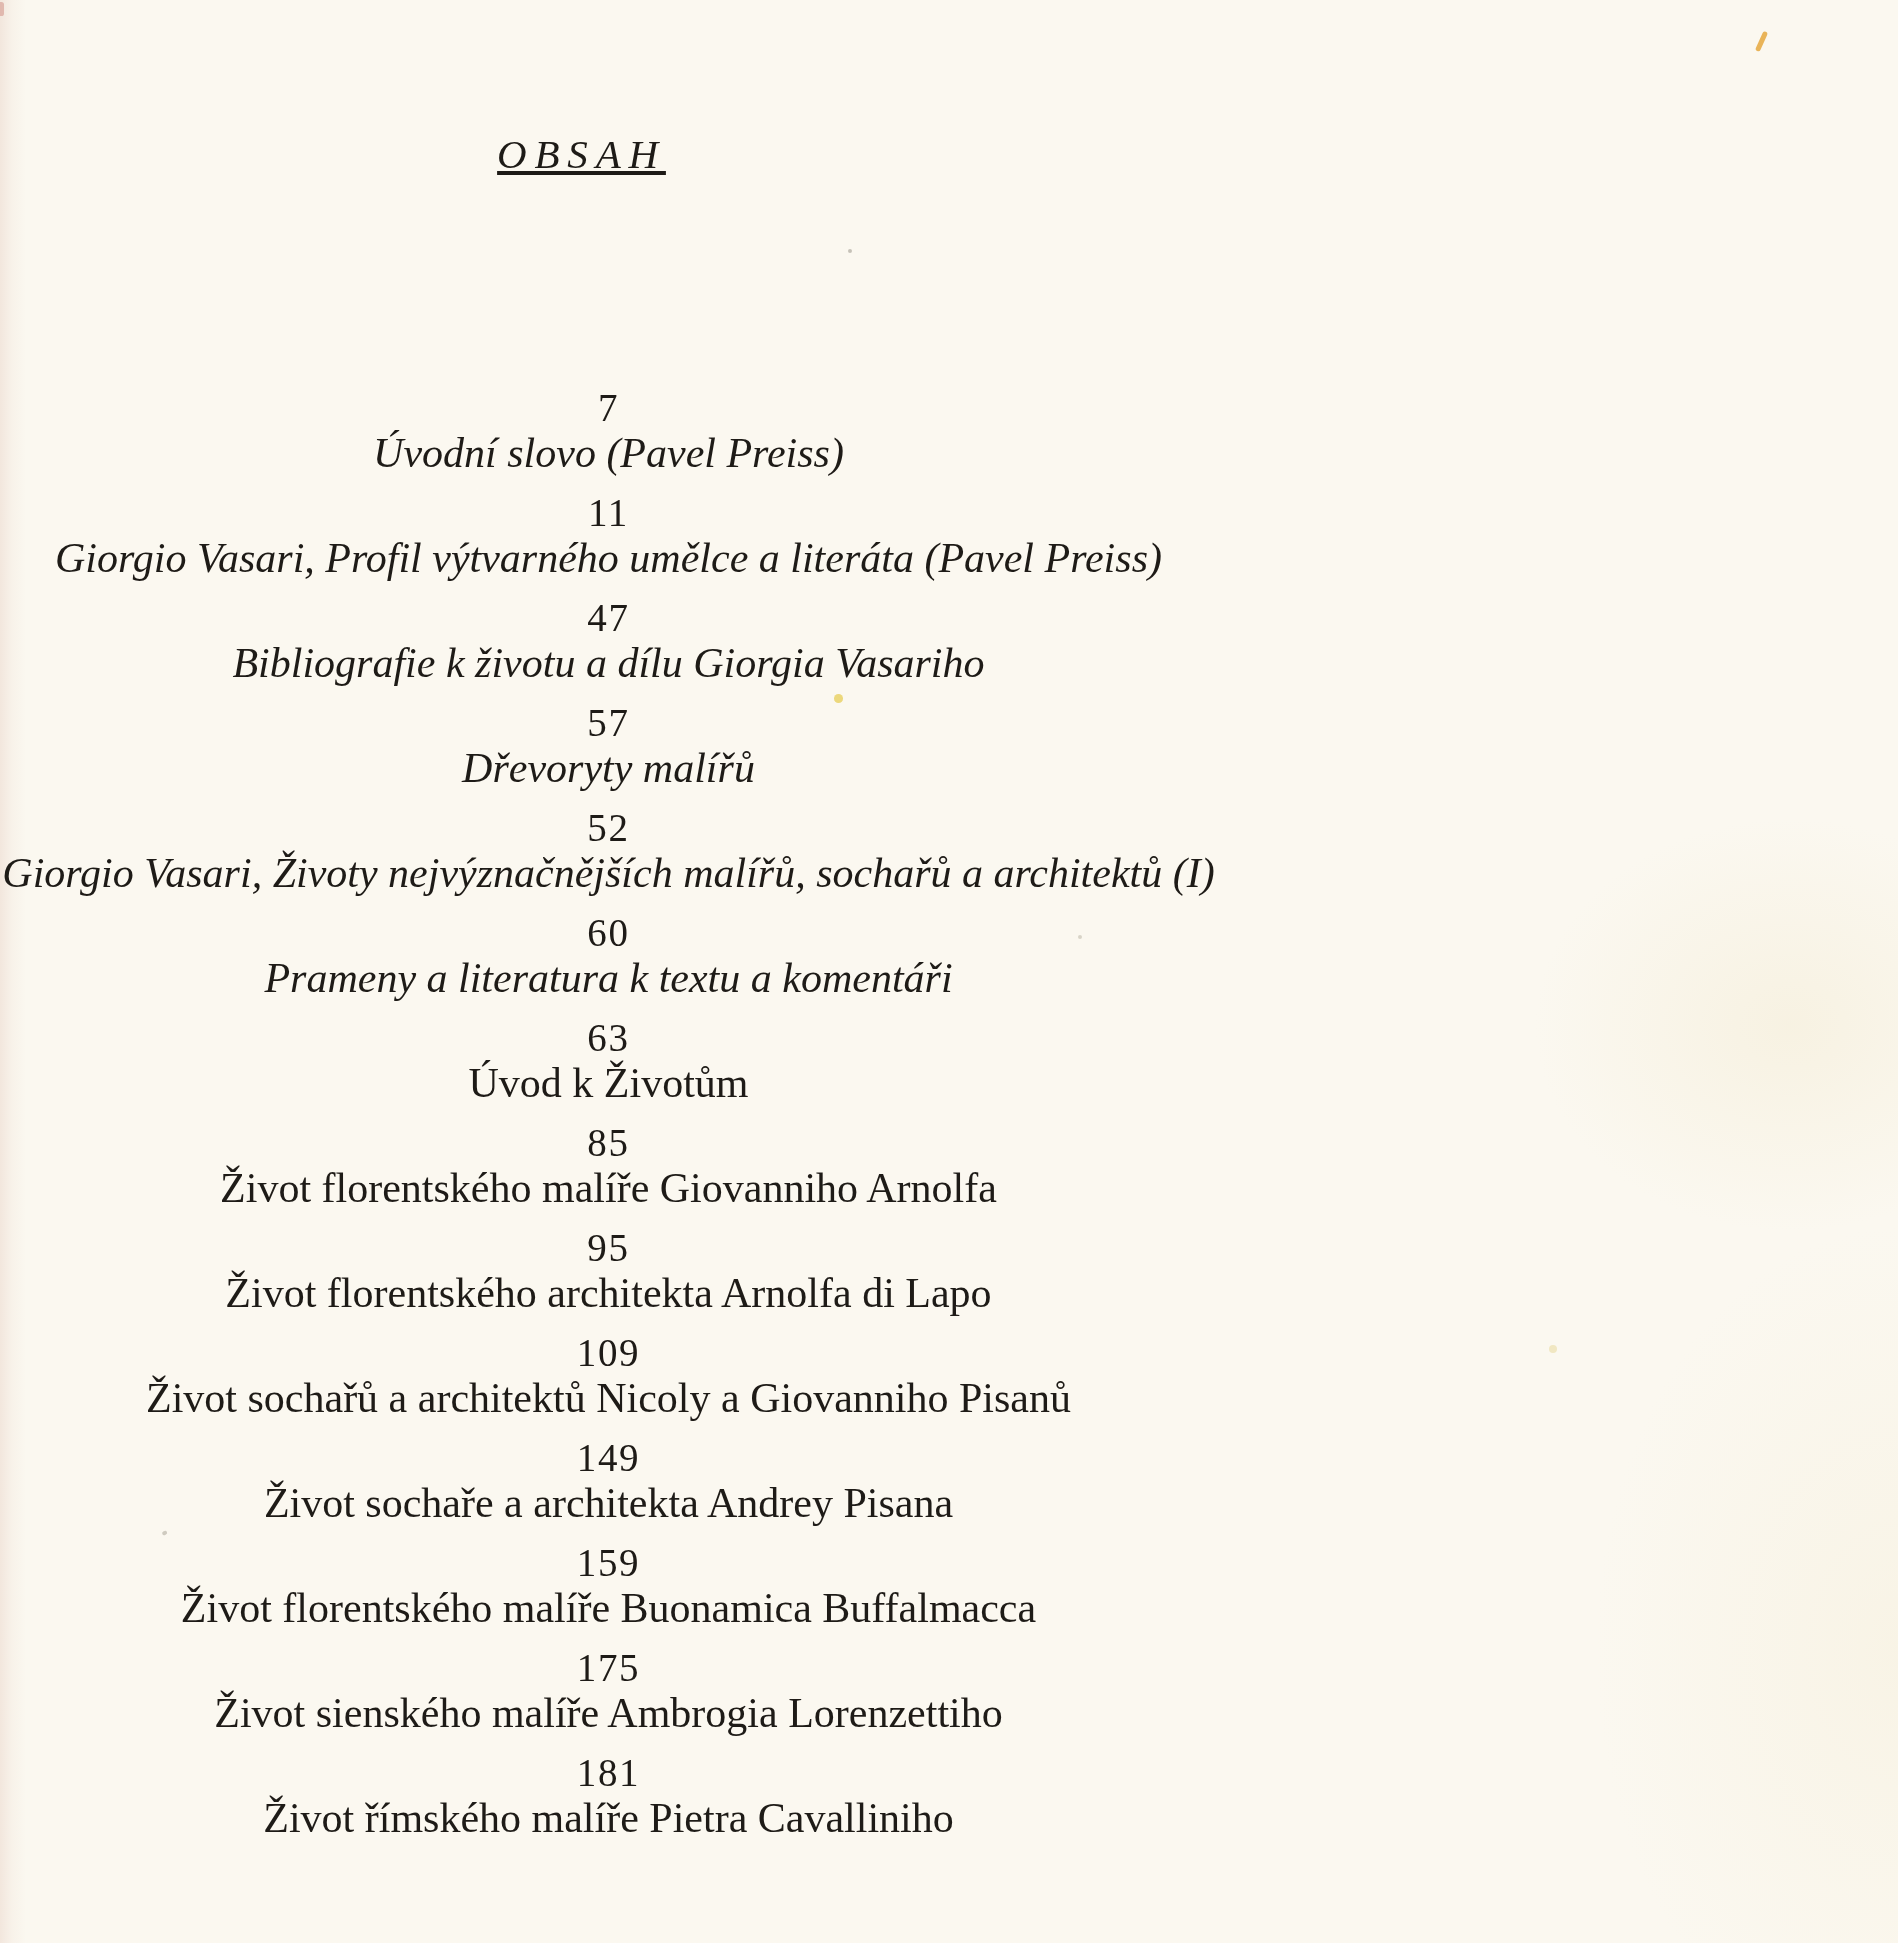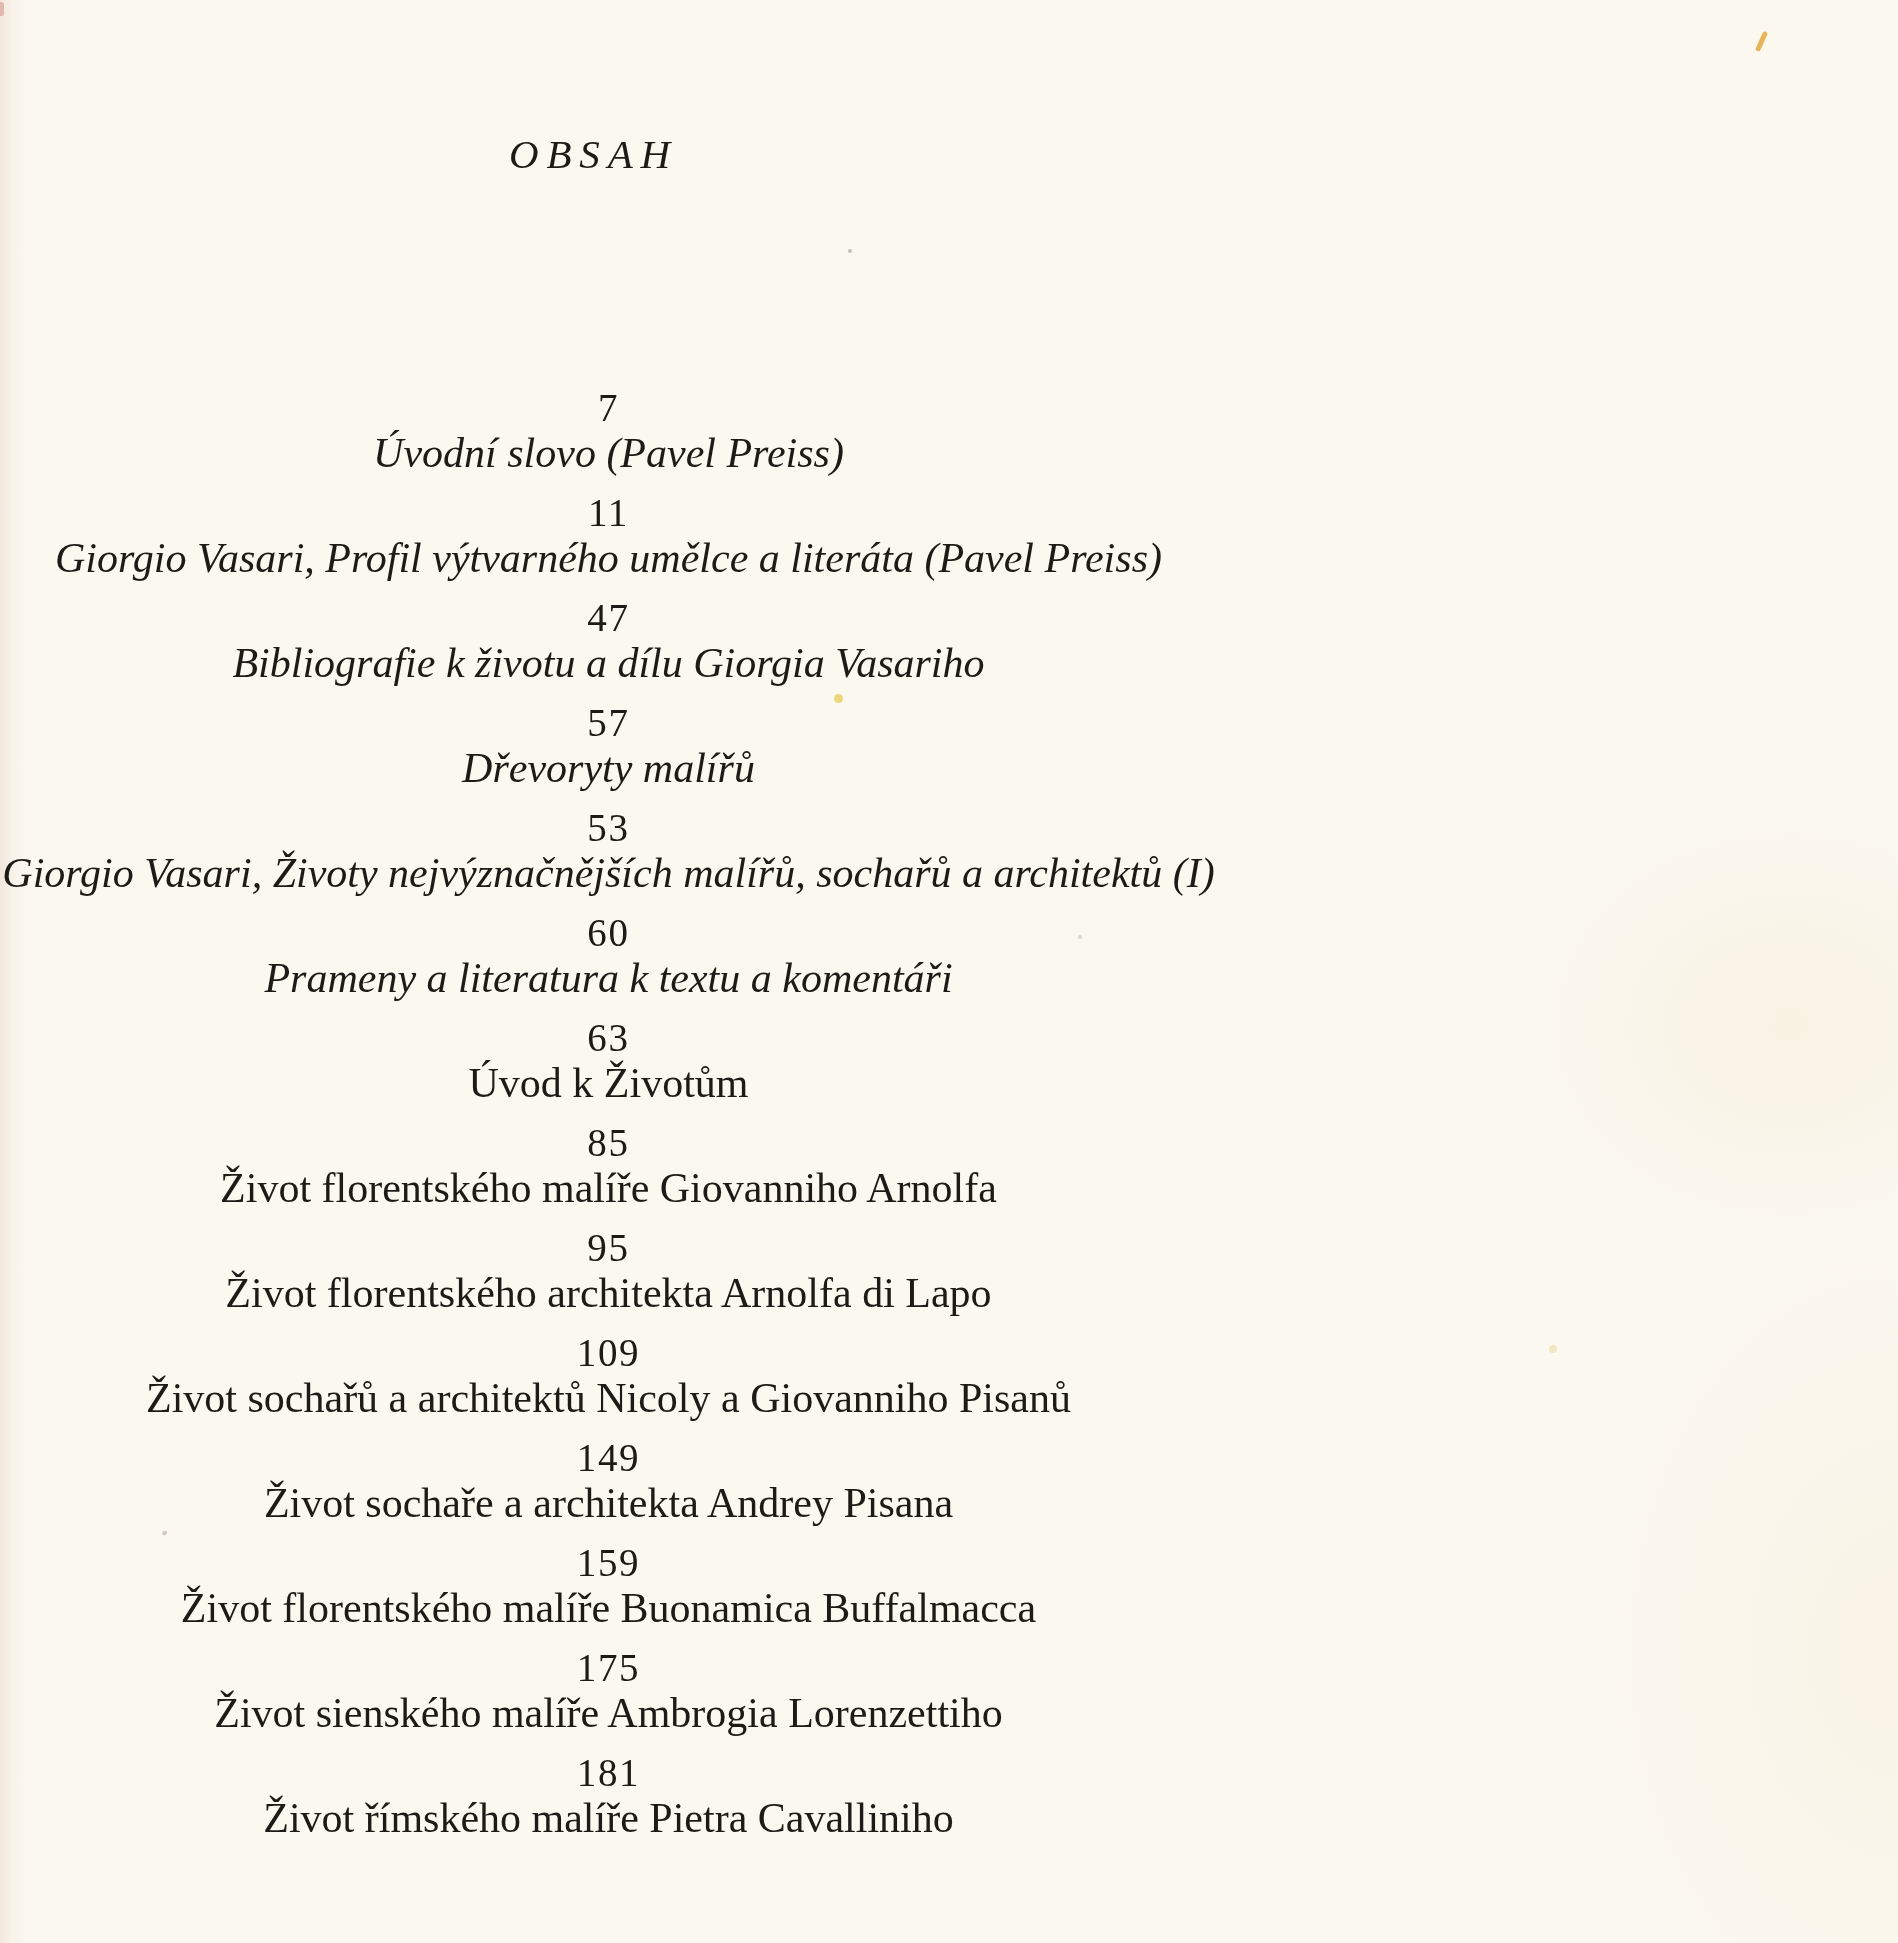--- a/index.html
+++ b/index.html
@@ -22,29 +22,30 @@
   .page {
     position: absolute; inset: 0;
     background:
       radial-gradient(365px 295px at 1790px 1025px, rgba(240,230,200,0.35), rgba(240,230,200,0) 70%),
       radial-gradient(435px 608px at 1899px 1651px, rgba(242,233,206,0.30), rgba(242,233,206,0) 70%),
       linear-gradient(90deg, rgba(226,198,186,0.35) 0px, rgba(226,198,186,0.12) 12px, rgba(226,198,186,0) 26px),
       var(--paper);
   }
   .page-title {
     position: absolute;
-    top: 130px; left: 12px;
+    top: 130px; left: 0;
     width: 1217px;
     padding-right: 54px; 
     text-align: center;
     font-style: italic;
     font-weight: 400;
     font-size: 41px;
     letter-spacing: 7.8px;
     color: var(--ink);
+    text-decoration: underline;
   }
   .toc {
     position: absolute;
     top: 386px; left: 0;
     width: 1217px;
     list-style: none;
   }
   .entry {
     text-align: center;
     margin-bottom: 13px;
@@ -99,21 +100,21 @@
       <span class="num">47</span>
       <span class="label italic">Bibliografie k životu a dílu Giorgia Vasariho</span>
     </li>
 
     <li class="entry">
       <span class="num">57</span>
       <span class="label italic">Dřevoryty malířů</span>
     </li>
 
     <li class="entry">
-      <span class="num">53</span>
+      <span class="num">52</span>
       <span class="label italic">Giorgio Vasari, Životy nejvýznačnějších malířů, sochařů a architektů (I)</span>
     </li>
 
     <li class="entry">
       <span class="num">60</span>
       <span class="label italic">Prameny a literatura k textu a komentáři</span>
     </li>
 
     <li class="entry">
       <span class="num">63</span>

